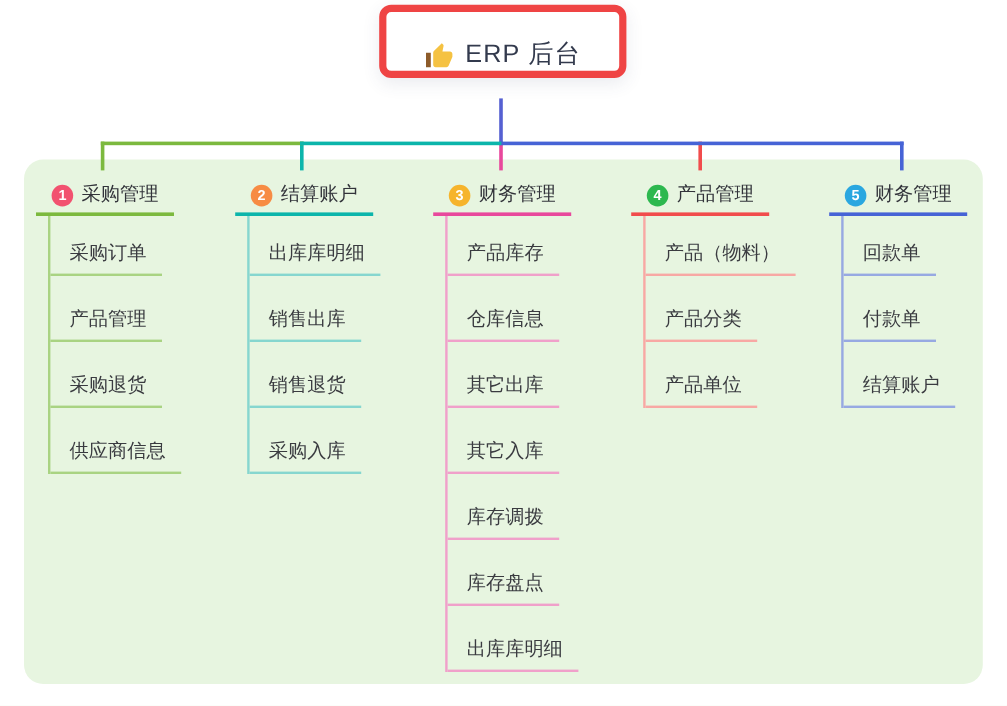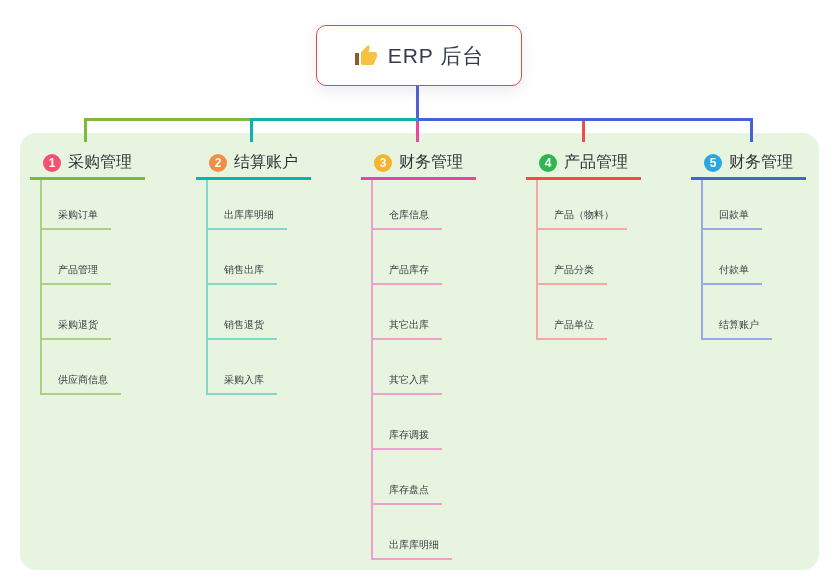--- a/index.html
+++ b/index.html
@@ -5,24 +5,24 @@
   html,body{margin:0;padding:0;background:#ffffff;}
   body{width:839px;height:588px;position:relative;overflow:hidden;
        font-family:"Liberation Sans","DejaVu Sans",sans-serif;}
   .stage{position:absolute;inset:0;}
 
   
   .board{position:absolute;left:20px;top:133px;width:799px;height:437px;
          background:#e7f5e0;border-radius:16px;}
 
   
-  .root-card{position:absolute;left:316px;top:25px;width:206px;height:61px;
-             background:#ffffff;border:1px solid #ef4444;border-radius:10px;
+  .root-card{position:absolute;left:316px;top:4px;width:206px;height:61px;
+             background:#ffffff;border:6px solid #ef4444;border-radius:10px;
              box-shadow:0 5px 14px rgba(60,70,110,0.10);
-             display:flex;align-items:center;justify-content:center;gap:10px;
+             display:flex;align-items:flex-end;justify-content:center;gap:10px;
              box-sizing:border-box;cursor:pointer;}
   .root-card .root-label{font-size:21px;color:#333a4d;letter-spacing:1px;}
   .thumb{width:24px;height:24px;display:inline-block;}
 
   
   .hline,.vline{position:absolute;}
   .hline{height:3px;}
   .vline{width:3px;}
 
   
@@ -33,21 +33,21 @@
   .badge{width:18px;height:18px;border-radius:50%;flex:0 0 18px;
          display:flex;align-items:center;justify-content:center;
          color:#ffffff;font-size:12px;font-weight:bold;line-height:1;}
   .branch-label{font-size:16px;font-weight:400;color:#32333a;white-space:nowrap;}
 
   .children{margin-left:10px;border-left:2px solid #ccc;width:fit-content;}
   .child{width:fit-content;height:55px;box-sizing:border-box;
          display:flex;align-items:flex-end;
          padding:0 13px 6px 16px;border-bottom:2px solid #ccc;cursor:pointer;}
   .child:first-child{height:50px;}
-  .child-label{font-size:10px;color:#3a3b40;white-space:nowrap;}
+  .child-label{font-size:16px;color:#3a3b40;white-space:nowrap;}
 </style>
 </head>
 <body>
 
 <div class="stage">
 
   <div class="board"></div>
 
   <div class="connectors" id="connectors">
       <div class="vline" style="left: 84px; top: 118px; background: rgb(124, 185, 62); width: 3px; height: 24px;"></div>
@@ -120,25 +120,25 @@
 </div>
   </div>
 
   <div class="branch" style="left: 361px;">
     <div class="branch-header" style="border-bottom-color: rgb(232, 72, 156);">
       <span class="badge" style="background: rgb(246, 180, 44);">3</span>
       <span class="branch-label">财务管理</span>
     </div>
     <div class="children" style="border-left-color: rgb(240, 160, 202);">
   <div class="child" style="border-bottom-color: rgb(240, 160, 202);">
+    <span class="child-label">产品库存</span>
+  </div>
+
+  <div class="child" style="border-bottom-color: rgb(240, 160, 202);">
     <span class="child-label">仓库信息</span>
-  </div>
-
-  <div class="child" style="border-bottom-color: rgb(240, 160, 202);">
-    <span class="child-label">产品库存</span>
   </div>
 
   <div class="child" style="border-bottom-color: rgb(240, 160, 202);">
     <span class="child-label">其它出库</span>
   </div>
 
   <div class="child" style="border-bottom-color: rgb(240, 160, 202);">
     <span class="child-label">其它入库</span>
   </div>
 

